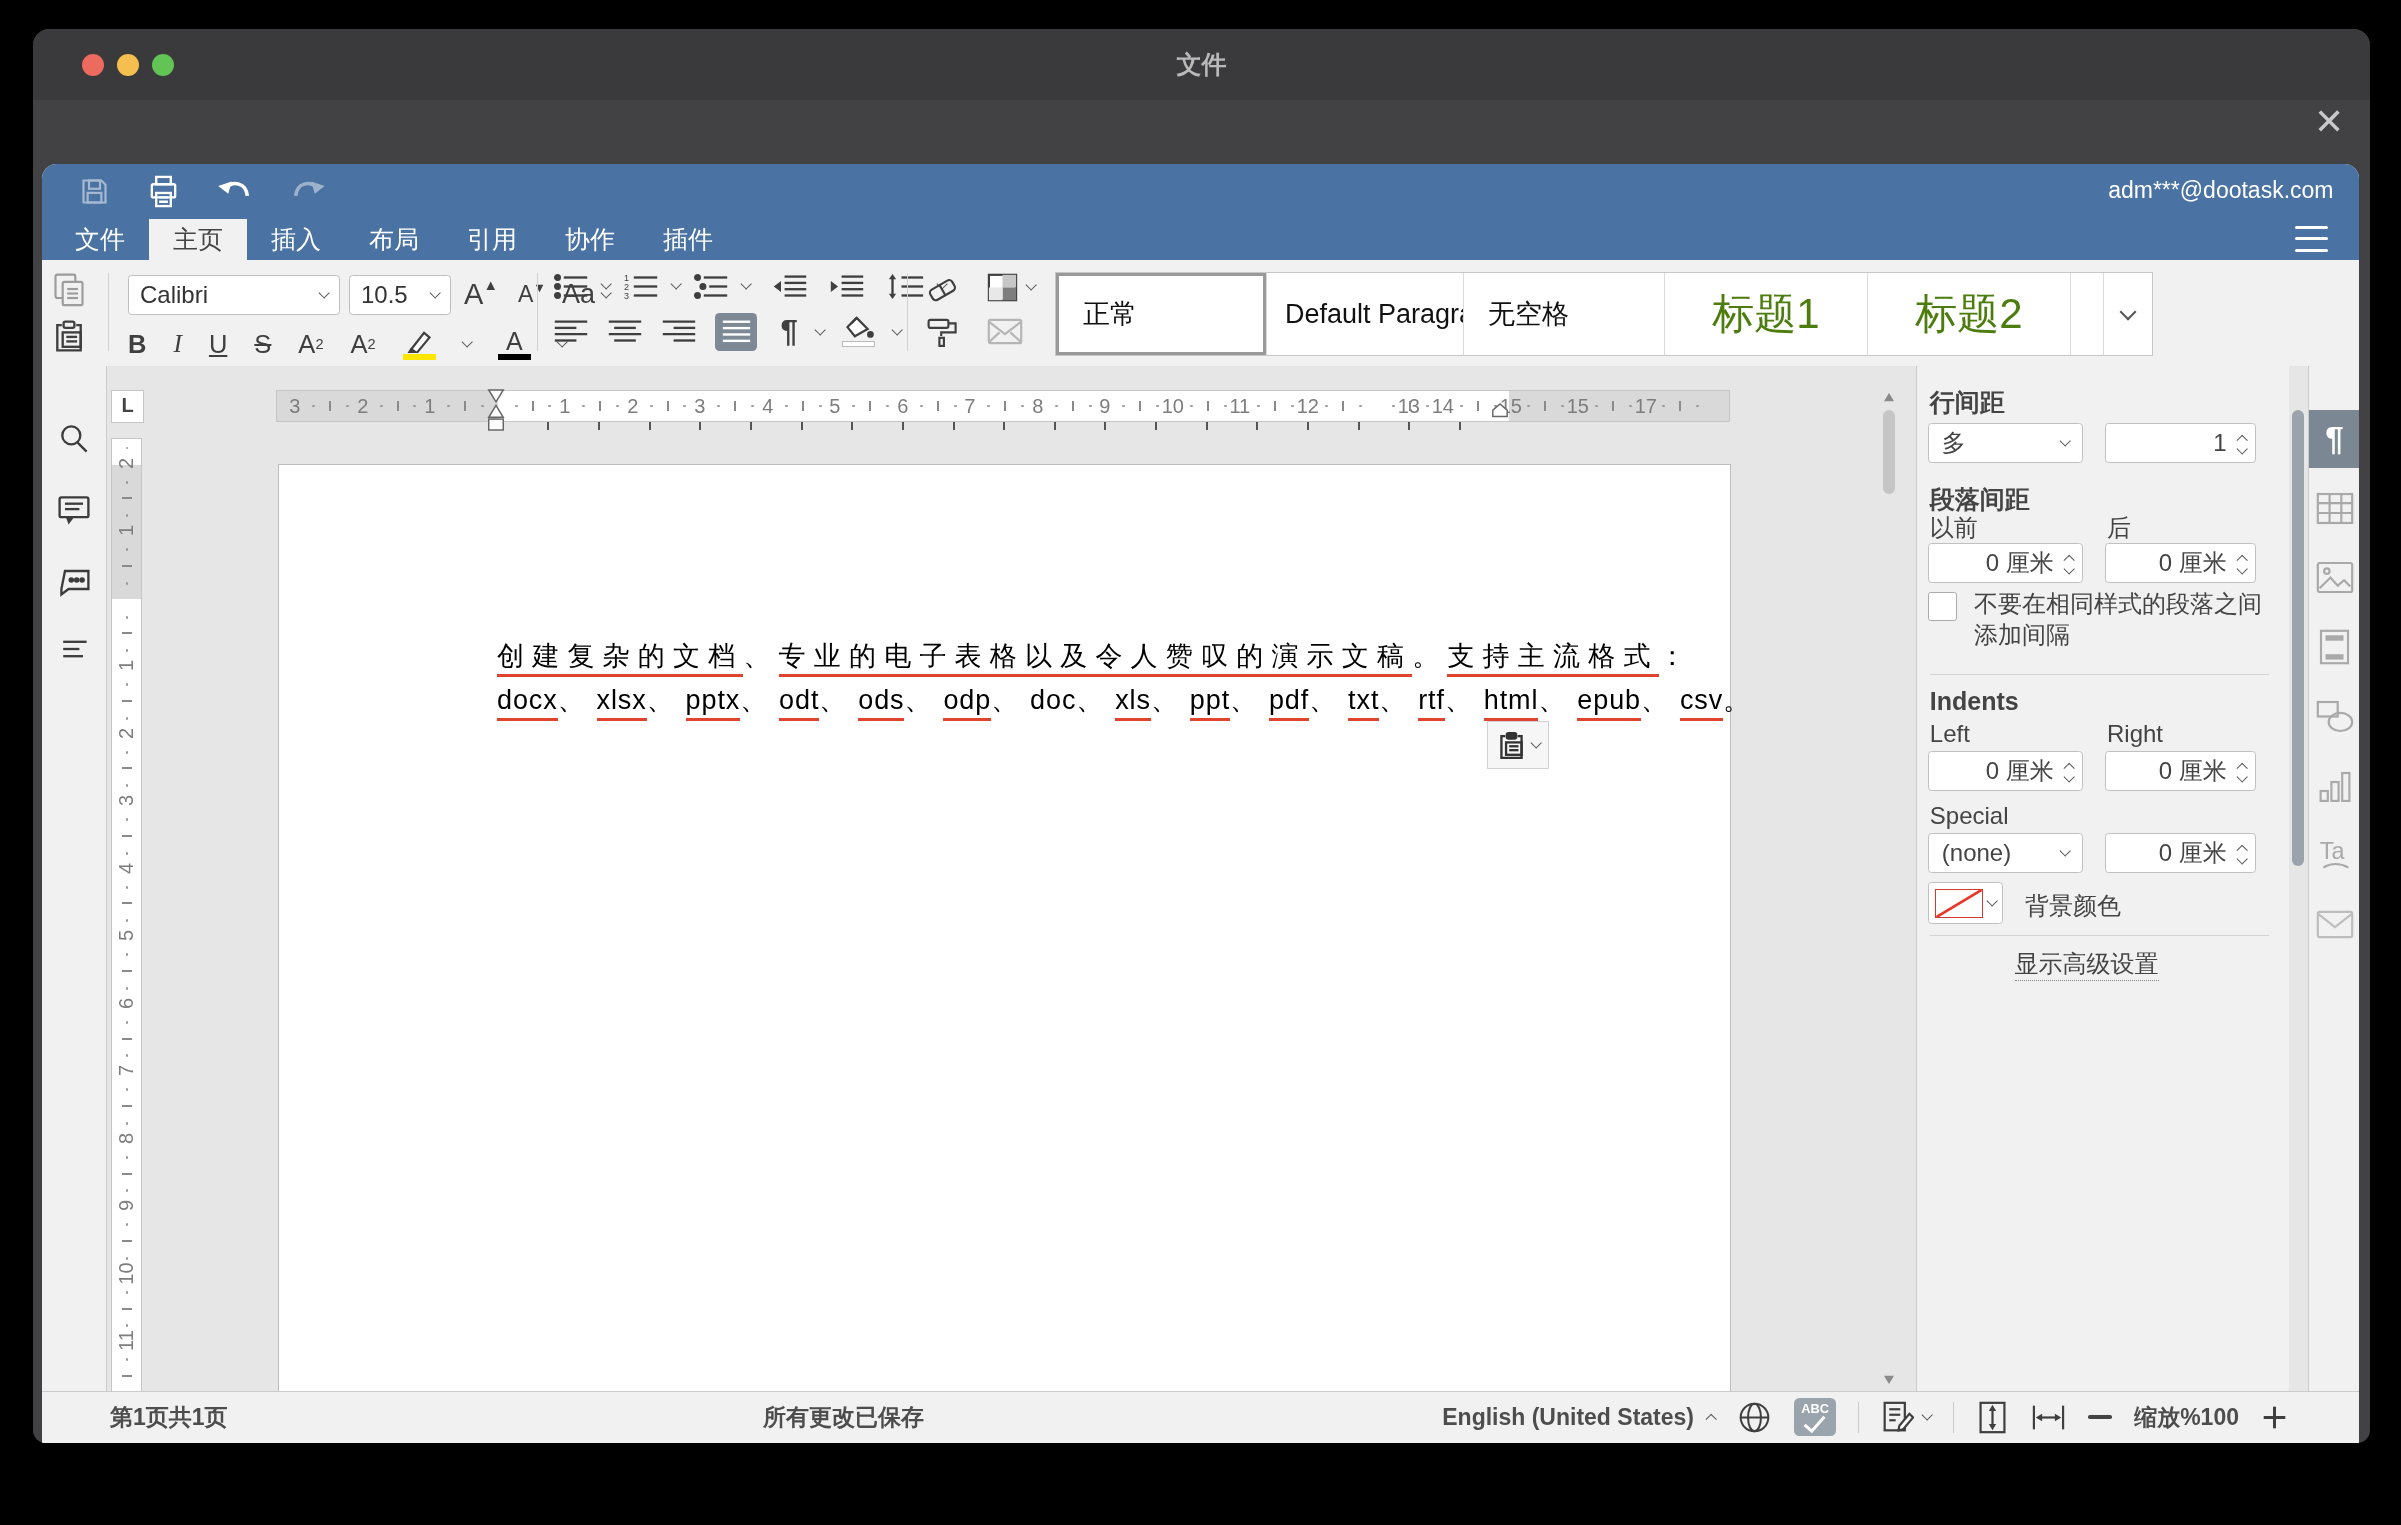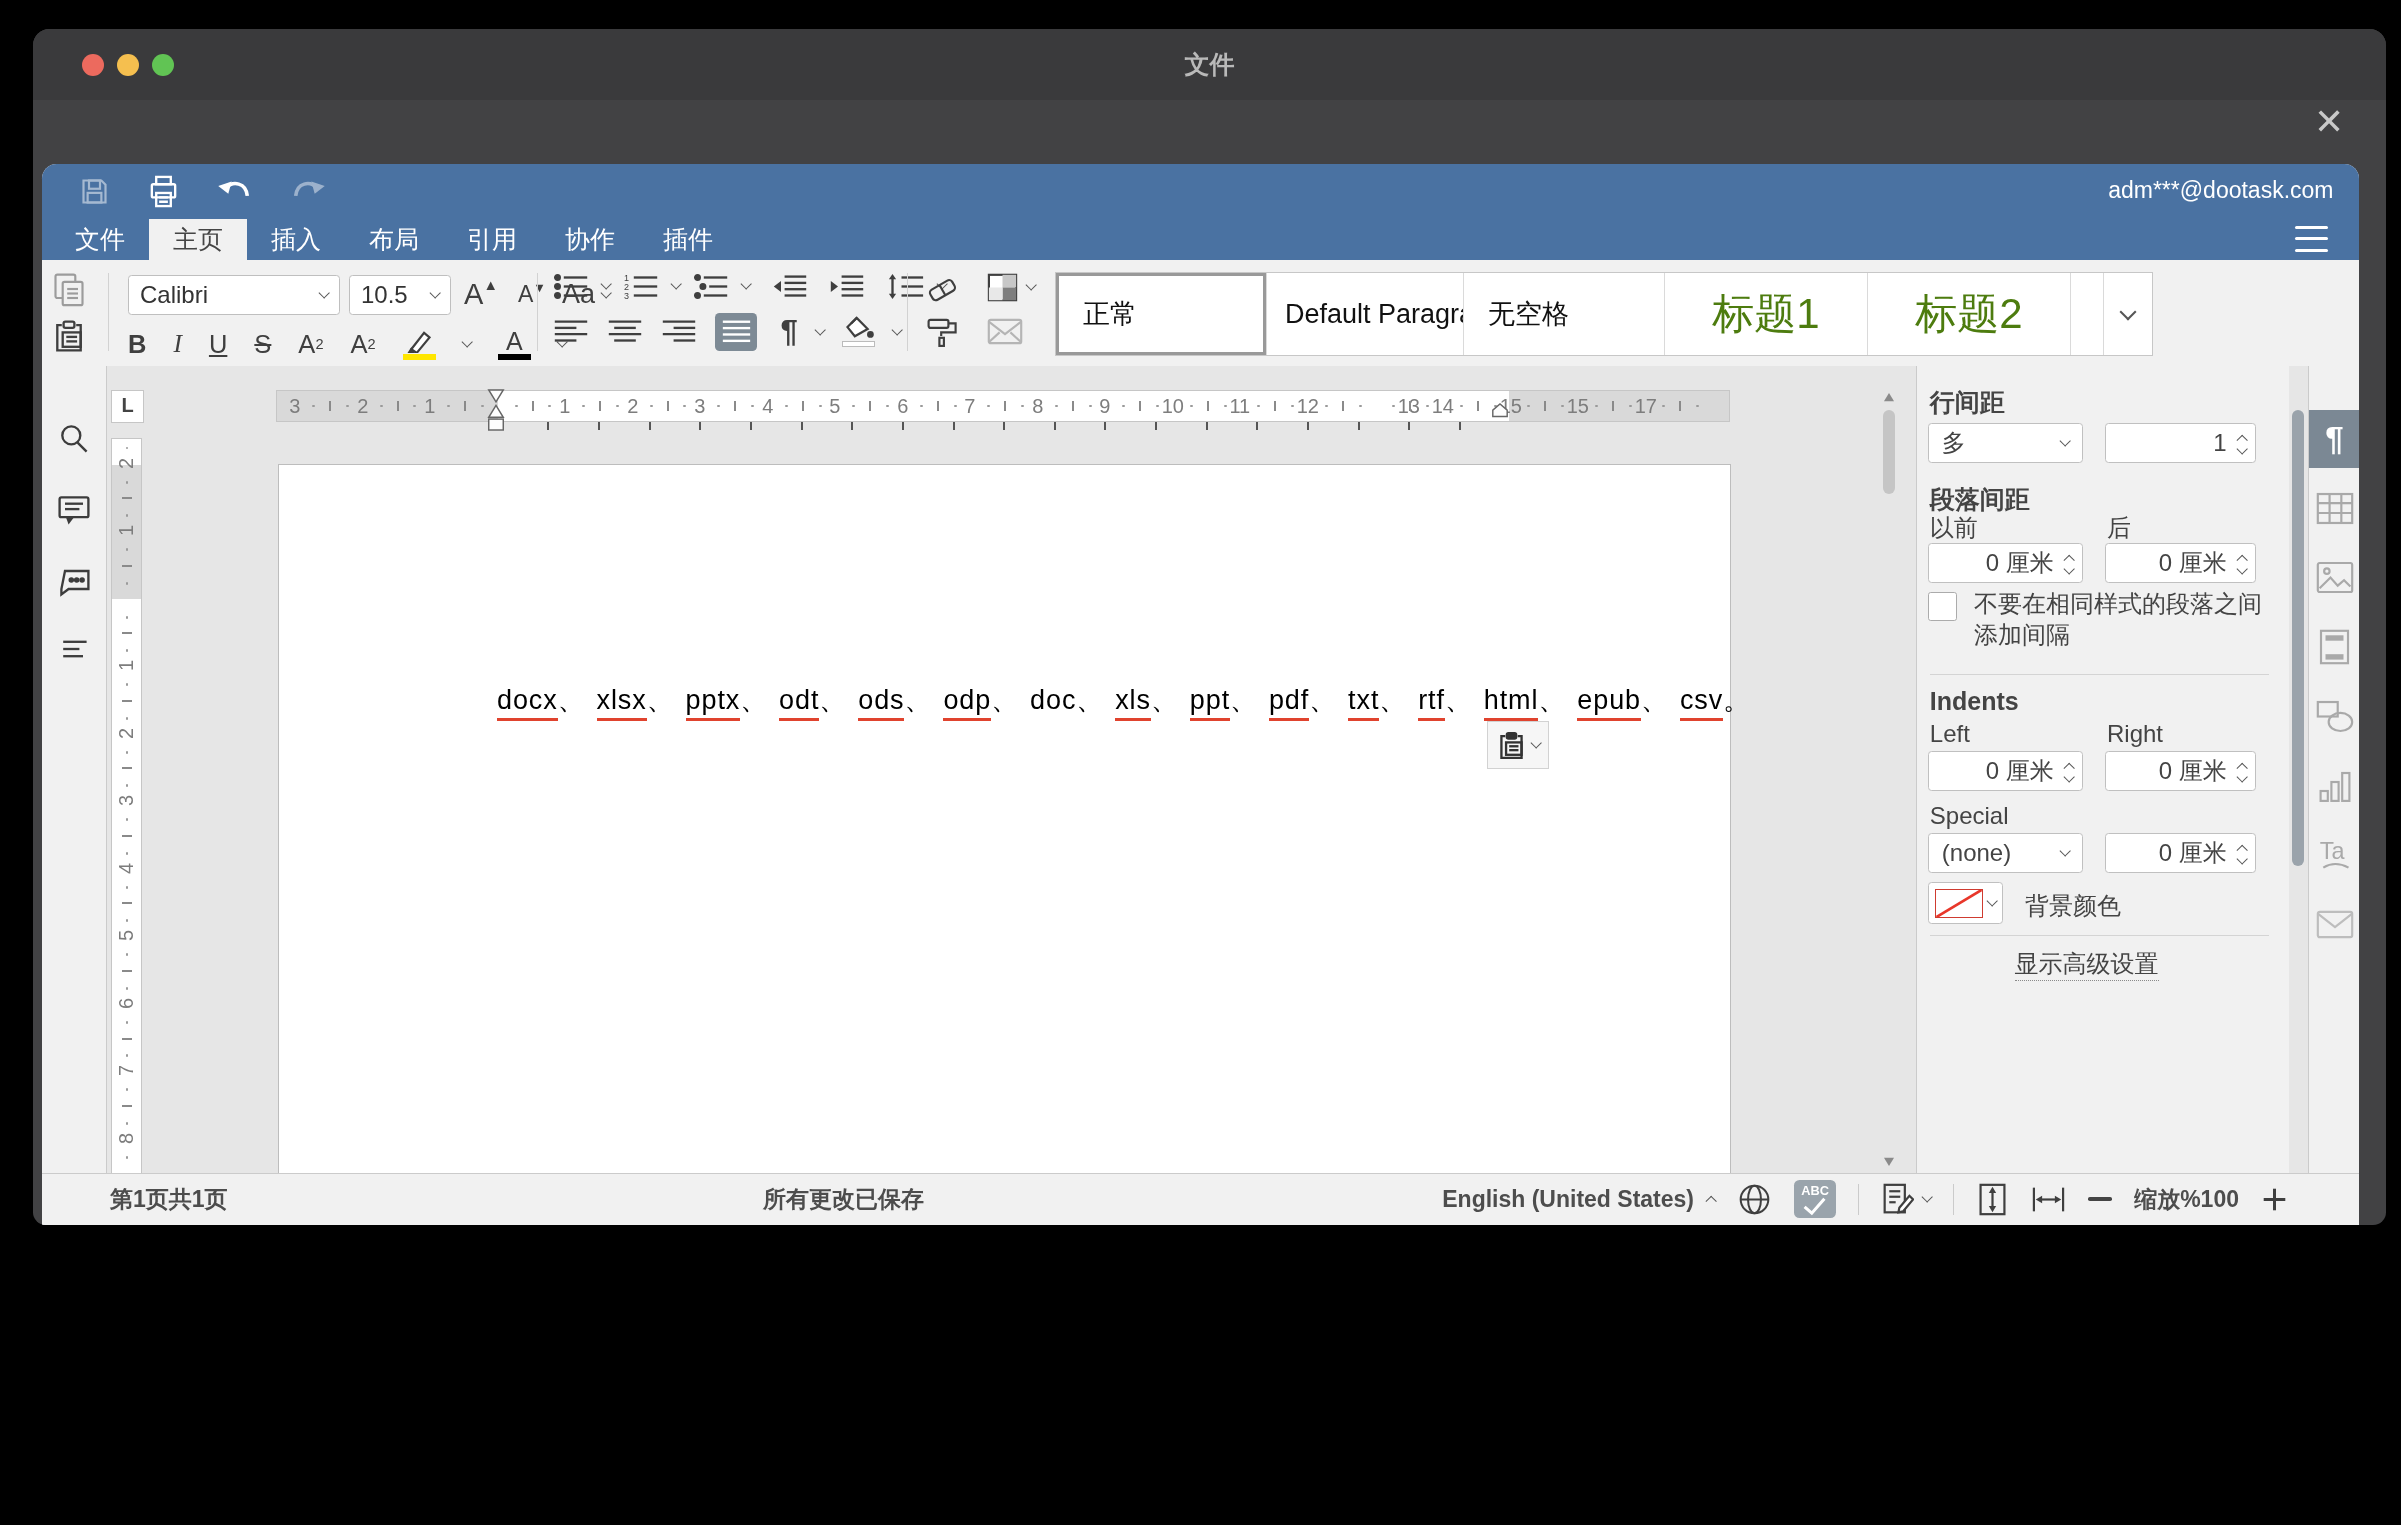--- a/index.html
+++ b/index.html
@@ -1,21 +1,21 @@
 <!DOCTYPE html>
 <html style="font-size:14.6px"><head>
 <meta charset="utf-8">
 <style>
   html,body{margin:0;padding:0;}
   body{width:2401px;height:1526px;background:#000;position:relative;overflow:hidden;
        font-family:"Liberation Sans","DejaVu Sans",sans-serif;color:#3f3f3f;}
   .abs{position:absolute;}
   
-  #win{position:absolute;left:33px;top:29px;width:2337px;height:1196px;background:#424244;
-       border-radius:16.4px 16.4px 12.8px 12.8px;overflow:hidden;padding-left:16px;}
+  #win{position:absolute;left:33px;top:29px;width:2337px;height:1414px;background:#424244;
+       border-radius:16.4px 16.4px 12.8px 12.8px;overflow:hidden;}
   #titlebar{position:absolute;left:0;top:0;right:0;height:71px;background:#3a3a3c;}
   .tl{position:absolute;top:25px;width:22px;height:22px;border-radius:50%;}
   #win-title{position:absolute;left:0;right:0;top:0;height:71px;line-height:71px;text-align:center;
        color:#b9b9b9;font-size:25px;font-weight:700;}
   #close-x{position:absolute;left:2276px;top:73px;width:40px;height:40px;color:#c9c9c9;
        font-size:36px;line-height:40px;text-align:center;}
   
   #card{position:absolute;left:9px;top:135px;width:2317px;bottom:0;background:#f1f1f1;
        border-radius:14.6px 14.6px 0 0;overflow:hidden;}
   #bluehead{position:absolute;left:0;top:0;right:0;height:96px;background:#4a72a2;}
@@ -644,20 +644,21 @@
           <span class="vtick" style="top: 869px;"></span>
           <span class="vdot" style="top: 885px;"></span>
           <span class="vdot" style="top: 852px;"></span>
           <span class="vnum" style="top: 970px;">12</span>
           <span class="vtick" style="top: 936px;"></span>
           <span class="vdot" style="top: 953px;"></span>
           <span class="vdot" style="top: 919px;"></span>
         </div>
 
       <div id="page">
+        <div class="docline" id="dline1"><span class="misspell">创建复杂的文档</span><span>、</span><span class="misspell">专业的电子表格以及令人赞叹的演示文稿</span><span>。</span><span class="misspell">支持主流格式</span><span>：</span></div>
         <div class="docline" id="dline2"><span class="misspell">docx</span><span class="sep">、</span><span class="misspell">xlsx</span><span class="sep">、</span><span class="misspell">pptx</span><span class="sep">、</span><span class="misspell">odt</span><span class="sep">、</span><span class="misspell">ods</span><span class="sep">、</span><span class="misspell">odp</span><span class="sep">、</span><span>doc</span><span class="sep">、</span><span class="misspell">xls</span><span class="sep">、</span><span class="misspell">ppt</span><span class="sep">、</span><span class="misspell">pdf</span><span class="sep">、</span><span class="misspell">txt</span><span class="sep">、</span><span class="misspell">rtf</span><span class="sep">、</span><span class="misspell">html</span><span class="sep">、</span><span class="misspell">epub</span><span class="sep">、</span><span class="misspell">csv</span><span>。</span></div>
       </div>
 
       <div id="pastebtn">
         <svg width="31" height="33" viewBox="0 0 40 40" fill="none" stroke="#333" stroke-width="3">
           <path d="M12 8 H7 v28 h26 V8 h-5"></path>
             <rect x="14" y="4" width="12" height="7" rx="2" fill="#333"></rect>
             <rect x="13" y="16" width="20" height="16"></rect>
             <line x1="17" y1="21" x2="29" y2="21"></line>
             <line x1="17" y1="26" x2="29" y2="26"></line>

